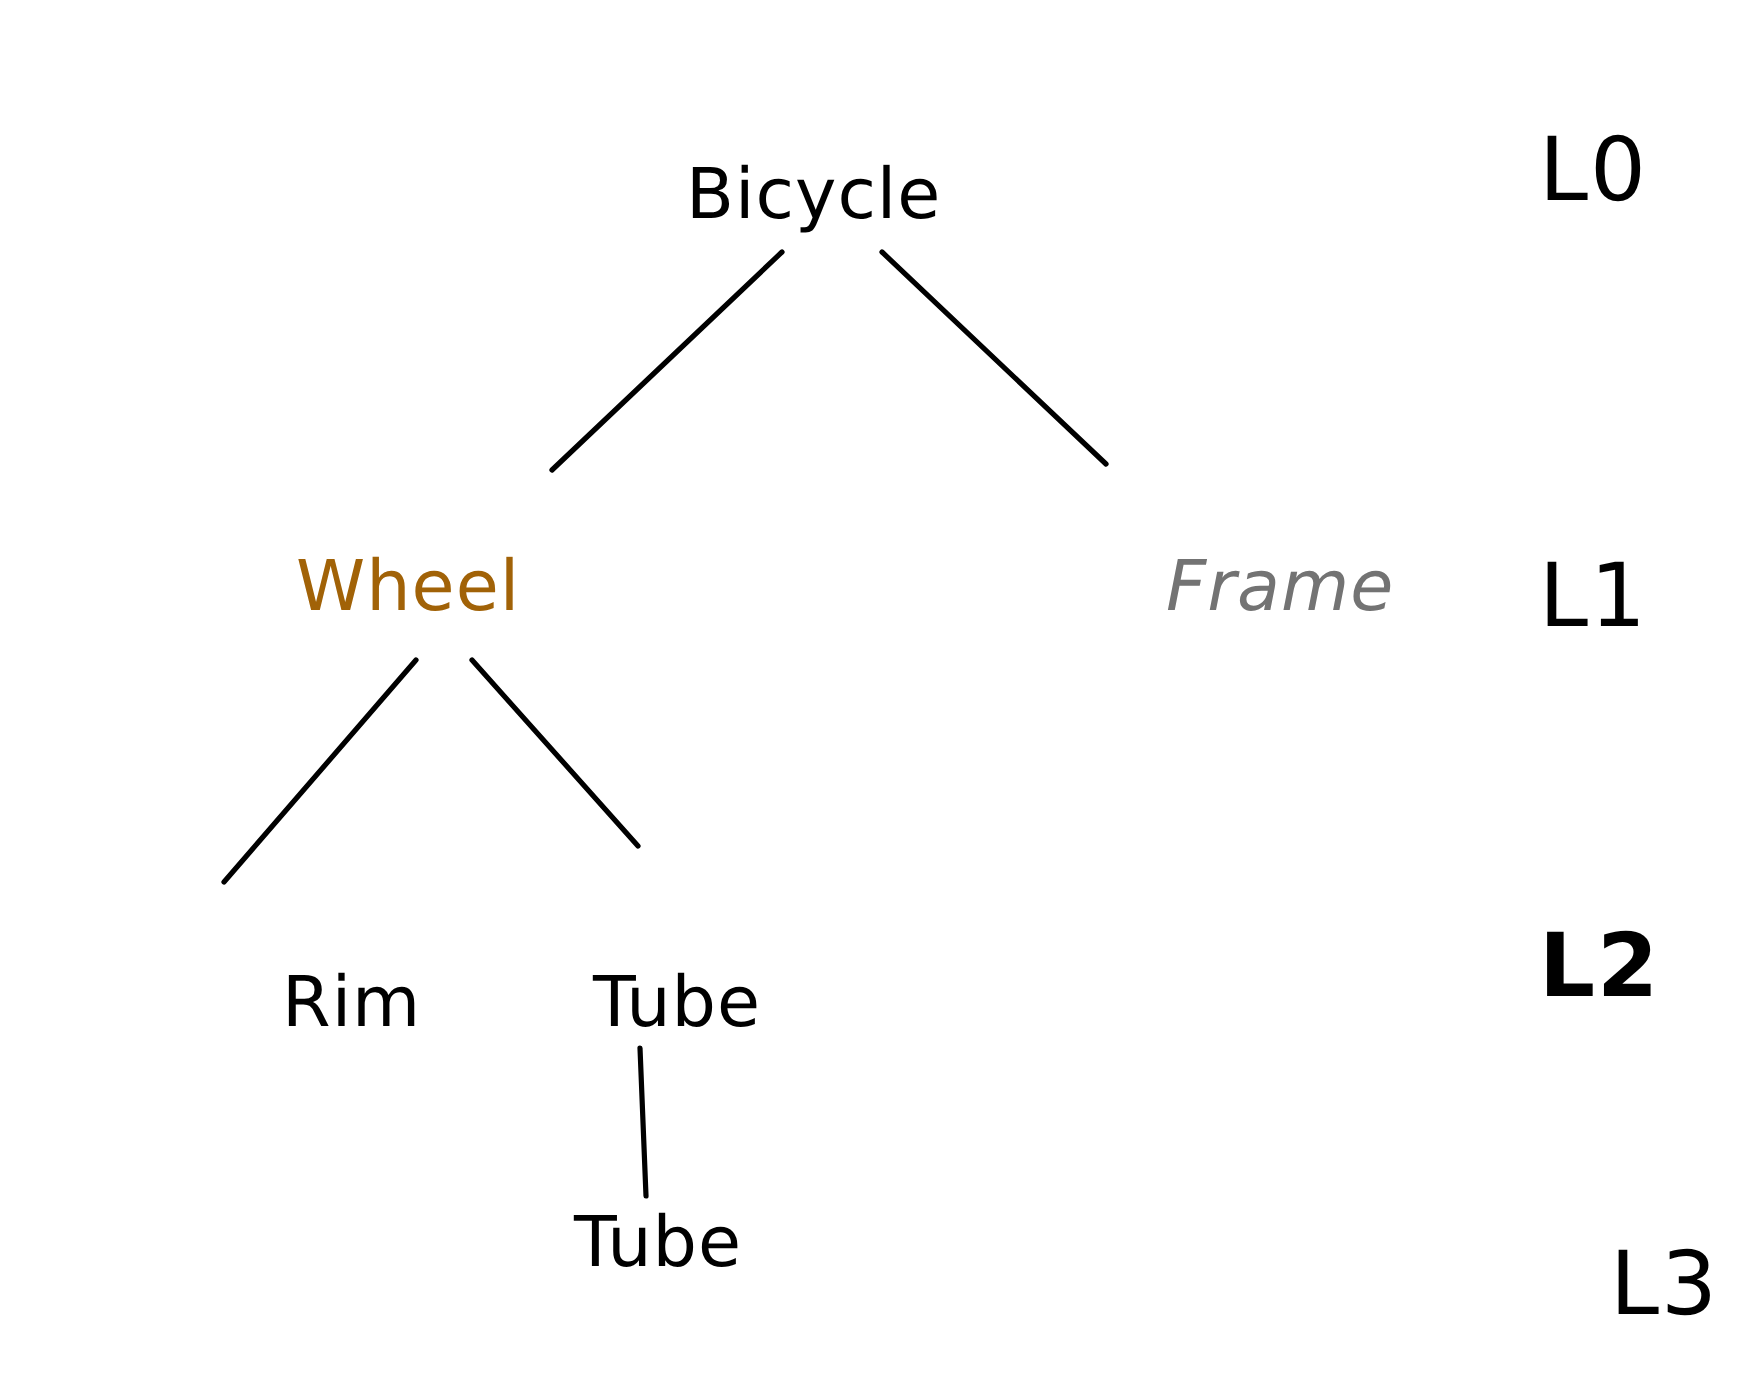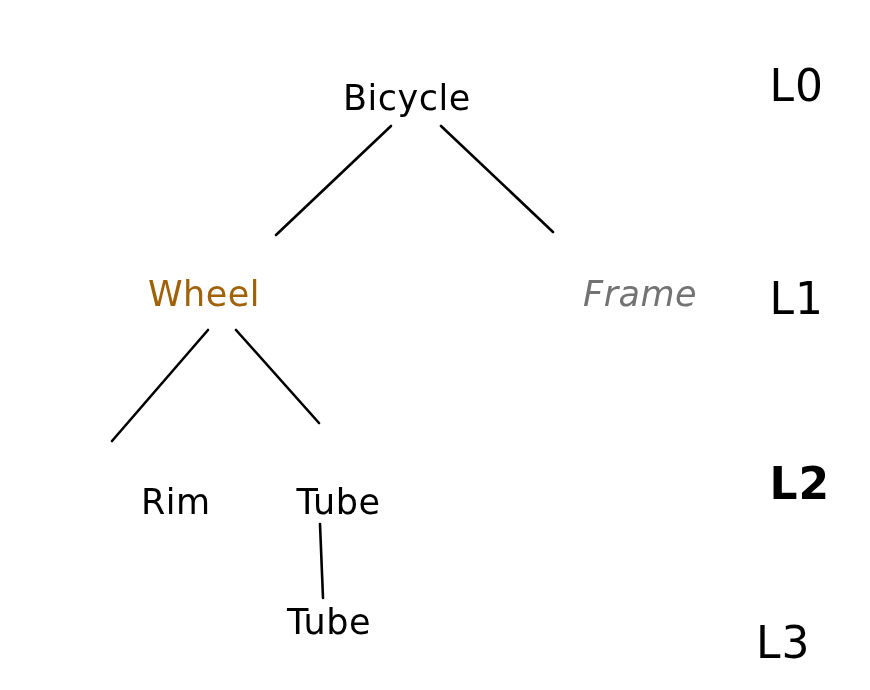--- a/index.html
+++ b/index.html
@@ -67,16 +67,16 @@
       <div class="node-label" style="color: #a16207; left: 148px; top: 276.5px;">Wheel</div>
       <div class="node-label" style="color: #737373; left: 583px; top: 276.5px; font-style: italic;">Frame</div>
       <div class="node-label" style="color: rgb(0, 0, 0); left: 96px; top: 484.5px; margin-left: 45px;">Rim</div>
       <div class="node-label" style="color: rgb(0, 0, 0); left: 296.5px; top: 484.5px;">Tube</div>
       <div class="node-label" style="color: rgb(0, 0, 0); left: 287px; top: 605px;">Tube</div>
     </div>
   <div id="level-layer">
       <div class="level-label" style="color: rgb(0, 0, 0); left: 769.5px; top: 63.5px;">L0</div>
       <div class="level-label" style="color: rgb(0, 0, 0); left: 769.5px; top: 276.5px;">L1</div>
       <div class="level-label" style="color: rgb(0, 0, 0); left: 769.5px; top: 461.5px; font-weight: bold;">L2</div>
-      <div class="level-label" style="color: rgb(0, 0, 0); left: 756px; top: 620.5px;">L3</div>
+      <div class="level-label" style="color: rgb(0, 0, 0); left: 805px; top: 620.5px;">L3</div>
     </div>
 
 </div>
 
 </body></html>

